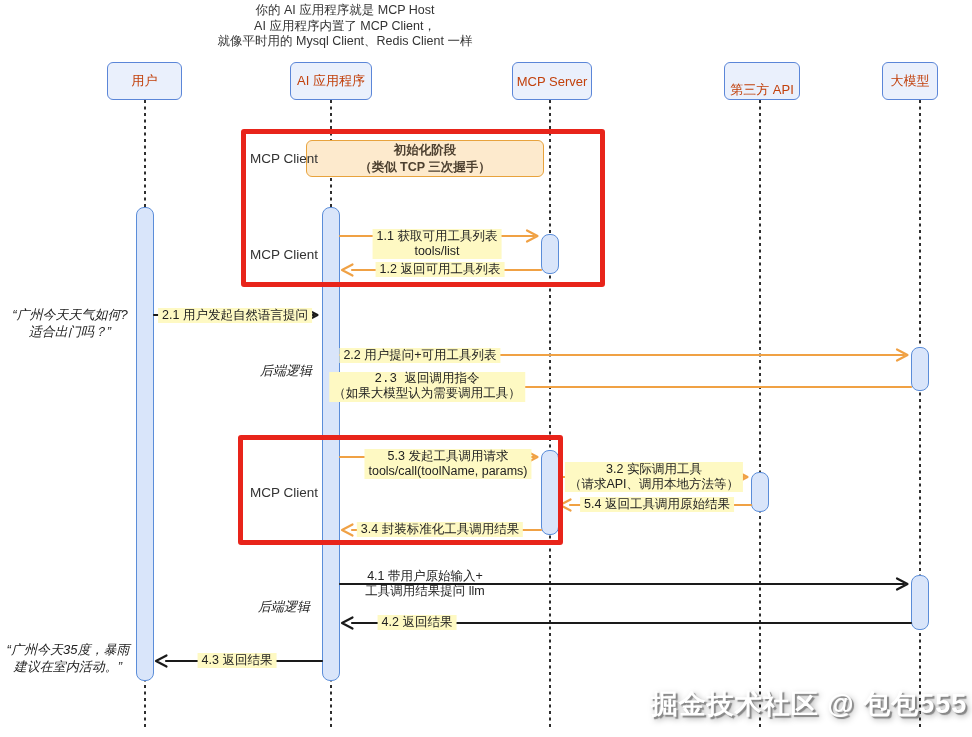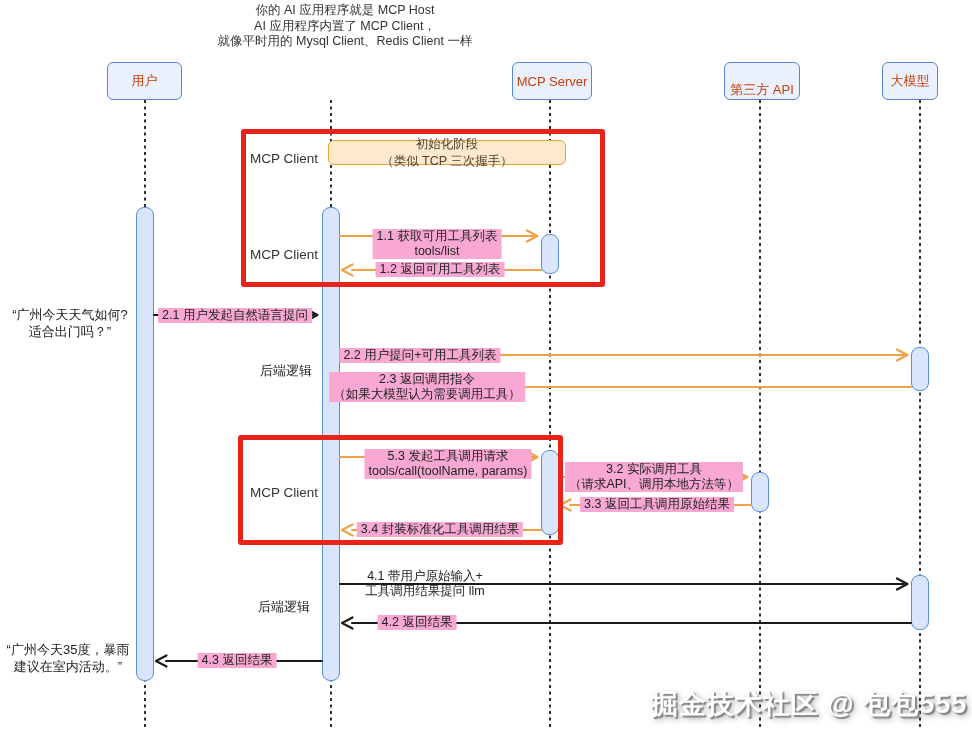--- a/index.html
+++ b/index.html
@@ -23,27 +23,27 @@
     border-radius:3px;z-index:6;background:transparent;pointer-events:none;
   }
   .initbox{
     position:absolute;box-sizing:border-box;
     background:#fdeacd;border:1.5px solid #e8a33d;border-radius:6px;
     display:flex;flex-direction:column;align-items:center;justify-content:center;
     font-size:12.5px;line-height:17px;color:#4d4030;z-index:4;white-space:nowrap;
   }
   .msg{
     position:absolute;transform:translateX(-50%);text-align:center;
-    font-size:12.5px;line-height:15px;color:#222;background:#f9a8d4;
+    font-size:12.5px;line-height:15px;color:#222;background:#fef9c3;
     padding:0 4px;z-index:4;white-space:nowrap;
   }
   .msg.nobg{background:transparent;}
   .note{
     position:absolute;transform:translateX(-50%);text-align:center;
-    font-size:13px;line-height:17px;color:#222;z-index:4;white-space:nowrap;
+    font-size:13px;line-height:17px;color:#222;z-index:4;white-space:nowrap;font-style:italic;
   }
   .mcp-label{
     position:absolute;font-size:13.5px;color:#333;z-index:4;white-space:nowrap;
   }
   .topnote{
     position:absolute;left:345px;top:3px;transform:translateX(-50%);
     text-align:center;font-size:12.5px;line-height:15.5px;color:#333;
     z-index:3;white-space:nowrap;
   }
   .watermark{
@@ -71,20 +71,23 @@
       <line x1="331" y1="100" x2="331" y2="730"></line>
       <line x1="550" y1="100" x2="550" y2="730"></line>
       <line x1="760" y1="100" x2="760" y2="730"></line>
       <line x1="920" y1="100" x2="920" y2="730"></line>
     </g>
   </svg>
 
   <div class="actor" style="left:107px;top:62px;width:75px;">
     <span>用户</span>
   </div>
+  <div class="actor" style="left:290px;top:62px;width:82px;">
+    <span>AI 应用程序</span>
+  </div>
   <div class="actor" style="left:512px;top:62px;width:80px;">
     <span>MCP Server</span>
   </div>
   <div class="actor" style="left:724px;top:62px;width:76px;align-items:flex-end;">
     <span>第三方 API</span>
   </div>
   <div class="actor" style="left:882px;top:62px;width:56px;">
     <span>大模型</span>
   </div>
 
@@ -145,21 +148,21 @@
         <line x1="352" y1="623" x2="911" y2="623"></line>
         <path d="M352.5,617.5 L342,623 L352.5,628.5"></path>
       </g>
       <g>
         <line x1="166" y1="661" x2="322" y2="661"></line>
         <path d="M166.5,655.5 L156,661 L166.5,666.5"></path>
       </g>
     </g>
   </svg>
 
-  <div class="initbox" style="left:328px;top:140px;width:238px;height:25px;">
+  <div class="initbox" style="left:306px;top:140px;width:238px;height:37px;font-weight:bold;">
     <div>初始化阶段</div>
     <div>（类似 TCP 三次握手）</div>
   </div>
 
   <div class="mcp-label" style="left:250px;top:151px;">MCP Client</div>
   <div class="mcp-label" style="left:250px;top:247px;">MCP Client</div>
   <div class="mcp-label" style="left:250px;top:485px;">MCP Client</div>
 
   <div class="msg" style="left:437px;top:229px;">
     <div>1.1 获取可用工具列表</div>
@@ -167,34 +170,34 @@
   </div>
   <div class="msg" style="left:440px;top:262px;">
     <div>1.2 返回可用工具列表</div>
   </div>
   <div class="msg" style="left:235px;top:308px;">
     <div>2.1 用户发起自然语言提问</div>
   </div>
   <div class="msg" style="left:420px;top:348px;">
     <div>2.2 用户提问+可用工具列表</div>
   </div>
-  <div class="msg" style="left:427px;top:372px;">
+  <div class="msg" style="left:427px;top:372px;font-family:Liberation Mono, monospace;">
     <div>2.3 返回调用指令</div>
     <div>（如果大模型认为需要调用工具）</div>
   </div>
   <div class="msg" style="left:448px;top:449px;">
     <div>5.3 发起工具调用请求</div>
     <div>tools/call(toolName, params)</div>
   </div>
   <div class="msg" style="left:654px;top:462px;">
     <div>3.2 实际调用工具</div>
     <div>（请求API、调用本地方法等）</div>
   </div>
   <div class="msg" style="left:657px;top:497px;">
-    <div>3.3 返回工具调用原始结果</div>
+    <div>5.4 返回工具调用原始结果</div>
   </div>
   <div class="msg" style="left:440px;top:522px;">
     <div>3.4 封装标准化工具调用结果</div>
   </div>
   <div class="msg nobg" style="left:425px;top:569px;">
     <div>4.1 带用户原始输入+</div>
     <div>工具调用结果提问 llm</div>
   </div>
   <div class="msg" style="left:417px;top:615px;">
     <div>4.2 返回结果</div>

